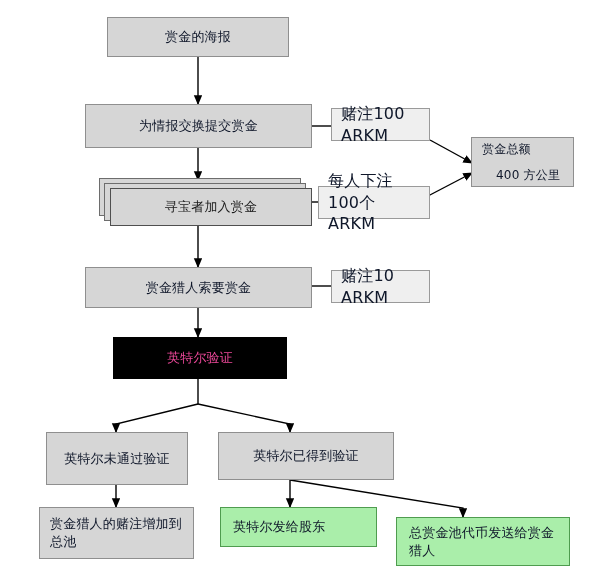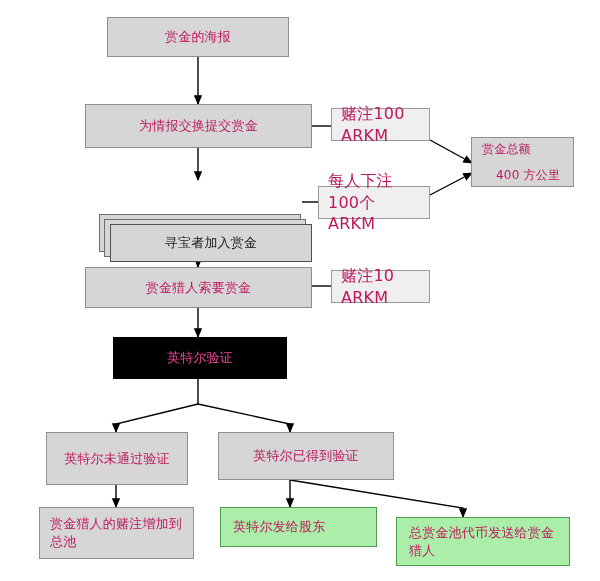--- a/index.html
+++ b/index.html
@@ -34,21 +34,21 @@
   }
 
   .node {
     position: absolute;
     z-index: 2;
     box-sizing: border-box;
     display: flex;
     align-items: center;
     font-size: 13px;
     line-height: 1.35;
-    color: #be185d;
+    color: #0f172a;
     letter-spacing: 0.2px;
   }
 
   
   .box-gray {
     background: #d6d6d6;
     border: 1px solid #8f8f8f;
     justify-content: center;
     text-align: center;
     padding: 4px 8px;
@@ -103,21 +103,20 @@
     border: 1px solid #8f8f8f;
     justify-content: flex-start;
     text-align: left;
     padding: 14px 10px;
   }
 
   
   .stack {
     position: absolute;
     z-index: 2;
-    margin-top: 36px;
   }
   .stack .shadow {
     position: absolute;
     background: #d6d6d6;
     border: 1px solid #6d6d6d;
     box-sizing: border-box;
   }
   .stack .front {
     position: absolute;
     background: #d6d6d6;

